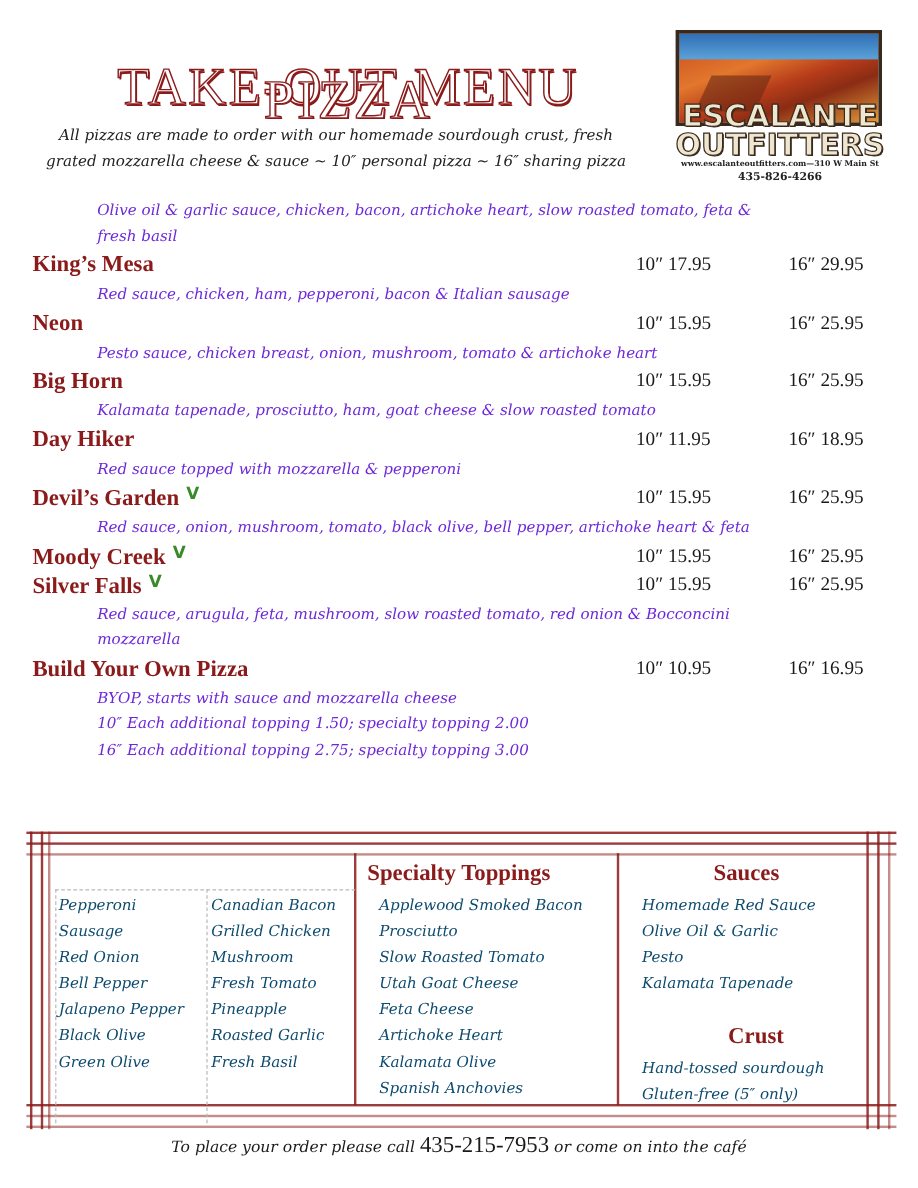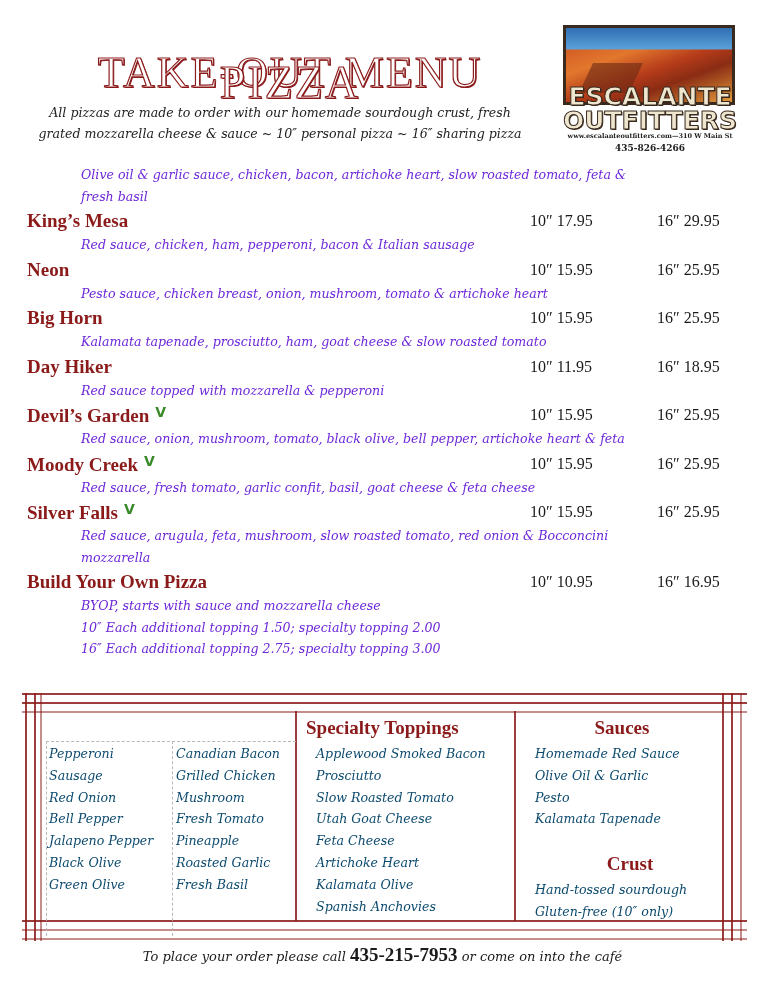--- a/index.html
+++ b/index.html
@@ -81,21 +81,21 @@
   .list { position: absolute; list-style: none; }
   .list li {
     font-family: "DejaVu Serif", serif; font-style: italic; font-size: 12.6px;
     line-height: 21.8px; color: #0c4a6e; white-space: nowrap;
   }
 
   .footer {
     position: absolute; left: 0; top: 944px; width: 765px; text-align: center;
     font-family: "DejaVu Serif", serif; font-style: italic; font-size: 13px; color: #1a1a1a;
   }
-  .footer .num { font-style: normal; font-family: "Liberation Serif", serif; font-size: 19px; font-weight: bold; }
+  .footer .num { font-style: normal; font-family: "Liberation Serif", serif; font-size: 19px; font-weight: normal; }
 </style>
 </head>
 <body>
 
 <div class="title l1">TAKE-OUT MENU</div>
 <div class="title l2">PIZZA</div>
 <div class="intro">
   <div>All pizzas are made to order with our homemade sourdough crust, fresh</div>
   <div>grated mozzarella cheese &amp; sauce ~ 10″ personal pizza ~ 16″ sharing pizza</div>
 </div>
@@ -163,23 +163,20 @@
     </div>
     <div class="desc">
       <div>Red sauce, onion, mushroom, tomato, black olive, bell pepper, artichoke heart &amp; feta</div>
     </div>
   </div>
   <div class="item">
     <div class="row">
       <span class="name"><span>Moody Creek</span><span class="veg">V</span></span>
       <span class="p10">10″ 15.95</span>
       <span class="p16">16″ 25.95</span>
-    </div>
-    <div class="desc">
-      <div>Red sauce, fresh tomato, garlic confit, basil, goat cheese &amp; feta cheese</div>
     </div>
   </div>
   <div class="item">
     <div class="row">
       <span class="name"><span>Silver Falls</span><span class="veg">V</span></span>
       <span class="p10">10″ 15.95</span>
       <span class="p16">16″ 25.95</span>
     </div>
     <div class="desc">
       <div>Red sauce, arugula, feta, mushroom, slow roasted tomato, red onion &amp; Bocconcini</div>
@@ -258,19 +255,19 @@
   <ul class="list" style="left:513px; top:50px;">
     <li>Homemade Red Sauce</li>
     <li>Olive Oil &amp; Garlic</li>
     <li>Pesto</li>
     <li>Kalamata Tapenade</li>
   </ul>
 
   <div class="sec-title" style="left:508px; top:160px; width:200px;">Crust</div>
   <ul class="list" style="left:513px; top:186px;">
     <li>Hand-tossed sourdough</li>
-    <li>Gluten-free (10″ only)</li>
+    <li>Gluten-free (5″ only)</li>
   </ul>
 </div>
 
 <div class="footer">
   <span>To place your order please call </span><span class="num">435-215-7953</span><span> or come on into the café</span>
 </div>
 
 </body></html>

